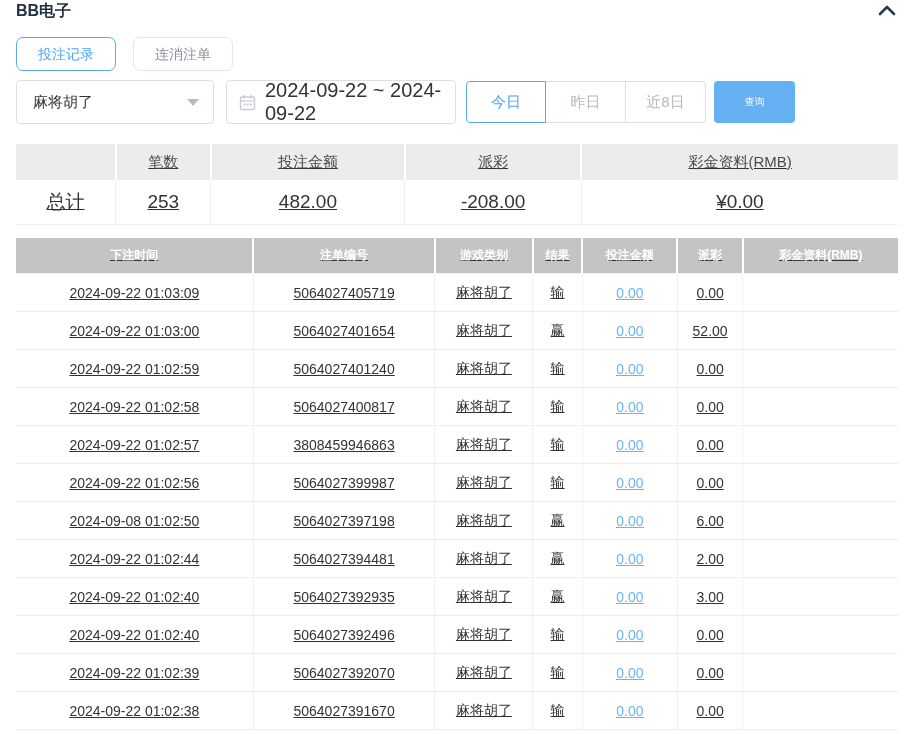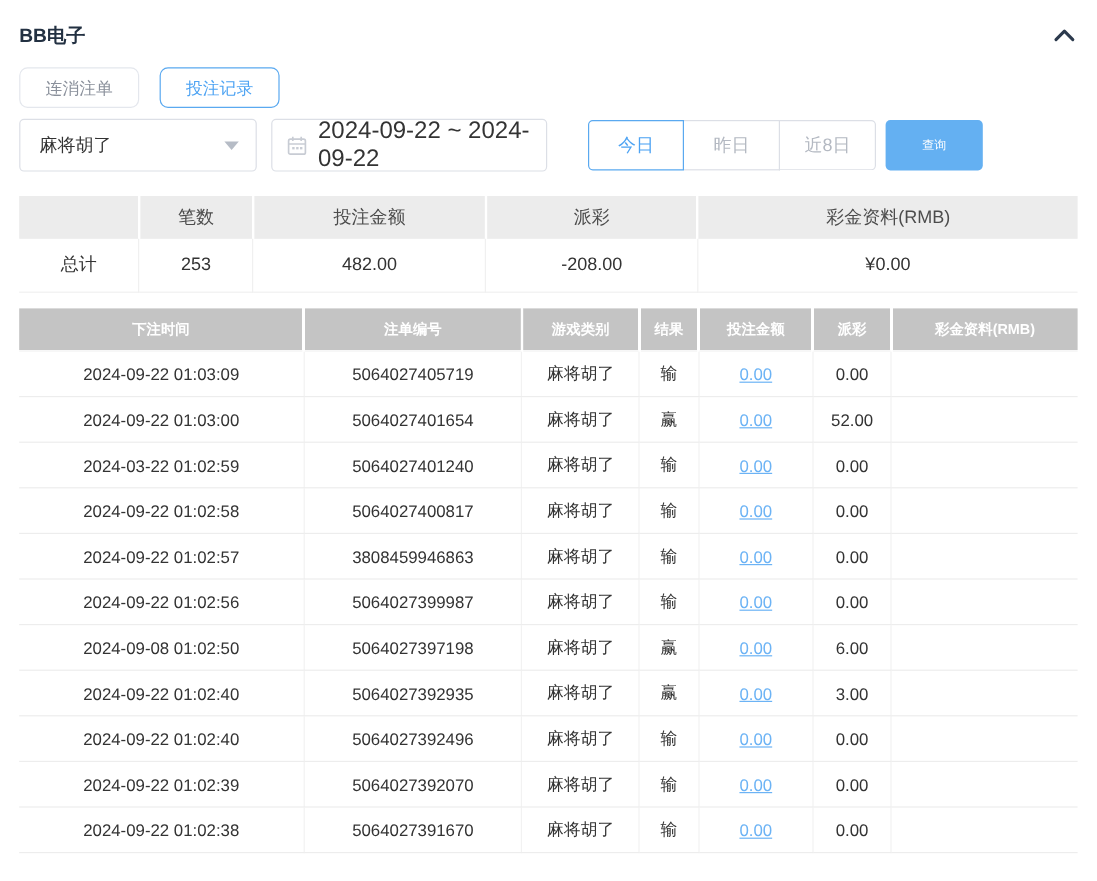--- a/index.html
+++ b/index.html
@@ -7,21 +7,21 @@
   body {
     width:914px; height:734px; overflow:hidden;
     font-family:"Liberation Sans","DejaVu Sans",sans-serif;
     color:#303133;
   }
   .page { padding:0 16px; width:914px; }
 
   
   .panel-header {
     display:flex; align-items:center; justify-content:space-between;
-    padding-top:19px;
+    padding-top:0;
   }
   .panel-title { font-size:16px; font-weight:bold; color:#233142; }
   .collapse-btn { width:22px; height:22px; cursor:pointer; display:flex; align-items:center; justify-content:center; background:none; border:none; }
 
   
   .tabs { display:flex; gap:17px; margin-top:15px; }
   .tab {
     height:34px; padding:0 21px; font-size:14px; line-height:32px;
     border:1px solid #e4e7ed; border-radius:7px; background:#fff;
     color:#8a909b; cursor:pointer;
@@ -44,40 +44,40 @@
     width:230px; height:44px; border:1px solid #dcdfe6; border-radius:4px;
     display:flex; align-items:center; padding:12px 12px; font-size:20px; color:#333;
     cursor:pointer; margin-right:10px;
   }
   .date-box .cal { margin-right:9px; flex:none; display:flex; }
   .btn-group { display:flex; margin-right:8px; }
   .range-btn {
     width:80px; height:42px; background:#fff; font-size:15px;
     border:1px solid #dcdfe6; border-left-width:0; color:#b4b9c2; cursor:pointer;
   }
-  .range-btn:first-child { border-left-width:1px; border-radius:4px 0 0 4px;margin-left:24px; }
+  .range-btn:first-child { border-left-width:1px; border-radius:4px 0 0 4px; }
   .range-btn:last-child { border-radius:0 4px 4px 0; }
   .range-btn.active { border:1px solid #5aa9f0; color:#4da3f3; }
   .search-btn {
     width:81px; height:42px; border:none; border-radius:4px;
     background:#64b0f2; color:#fff; font-size:10px; cursor:pointer;
   }
 
   
-  table { border-collapse:collapse; width:882px; table-layout:fixed; }
+  table { border-collapse:collapse; width:882px; table-layout:fixed;text-decoration:underline; }
   td, th { font-weight:normal; text-align:center; overflow:hidden; white-space:nowrap; }
 
   .summary-table { margin-top:20px; }
   .summary-table th {
     background:#ececec; color:#4c4c4c; font-size:15px; height:36px;
     border-right:2px solid #fff;
   }
   .summary-table th:last-child { border-right:none; }
   .summary-table td {
-    height:44px; font-size:15px; color:#333;
+    height:44px; font-size:19px; color:#333;
     border-right:1px solid #f0f0f0; border-bottom:1px solid #f0f0f0;
   }
   .summary-table td:last-child { border-right:none; }
   .neg { color:#f25d68; }
 
   .records-table { margin-top:13px; }
   .records-table th {
     background:#c4c4c4; color:#fff; font-weight:bold; font-size:12px; height:36px;
     border-right:2px solid #fff;
   }
@@ -100,22 +100,22 @@
     <button class="collapse-btn">
       <span>
         <svg width="18" height="12" viewBox="0 0 18 12">
             <polyline points="2,10 9,3 16,10" fill="none" stroke="#2c3a4d" stroke-width="2.6" stroke-linecap="round" stroke-linejoin="round"></polyline>
           </svg>
       </span>
     </button>
   </div>
 
   <div class="tabs">
+    <button class="tab active">投注记录</button>
     <button class="tab">连消注单</button>
-    <button class="tab active">投注记录</button>
   </div>
 
   <div class="filters">
     <div class="select-box">
       <span>麻将胡了</span>
       <span class="caret-down"></span>
     </div>
     <div class="date-box">
       <span class="cal">
         <svg width="17" height="17" viewBox="0 0 17 17">
@@ -202,21 +202,21 @@
     <td>2024-09-22 01:03:00</td>
     <td>5064027401654</td>
     <td>麻将胡了</td>
     <td>赢</td>
     <td><a class="amount-link">0.00</a></td>
     <td>52.00</td>
     <td></td>
   </tr>
 
   <tr>
-    <td>2024-03-22 01:02:59</td>
+    <td>2024-09-22 01:02:59</td>
     <td>5064027401240</td>
     <td>麻将胡了</td>
     <td>输</td>
     <td><a class="amount-link">0.00</a></td>
     <td>0.00</td>
     <td></td>
   </tr>
 
   <tr>
     <td>2024-09-22 01:02:58</td>
@@ -251,20 +251,29 @@
   <tr>
     <td>2024-09-08 01:02:50</td>
     <td>5064027397198</td>
     <td>麻将胡了</td>
     <td>赢</td>
     <td><a class="amount-link">0.00</a></td>
     <td>6.00</td>
     <td></td>
   </tr>
 
+  <tr>
+    <td>2024-09-22 01:02:44</td>
+    <td>5064027394481</td>
+    <td>麻将胡了</td>
+    <td>赢</td>
+    <td><a class="amount-link">0.00</a></td>
+    <td>2.00</td>
+    <td></td>
+  </tr>
 
   <tr>
     <td>2024-09-22 01:02:40</td>
     <td>5064027392935</td>
     <td>麻将胡了</td>
     <td>赢</td>
     <td><a class="amount-link">0.00</a></td>
     <td>3.00</td>
     <td></td>
   </tr>

